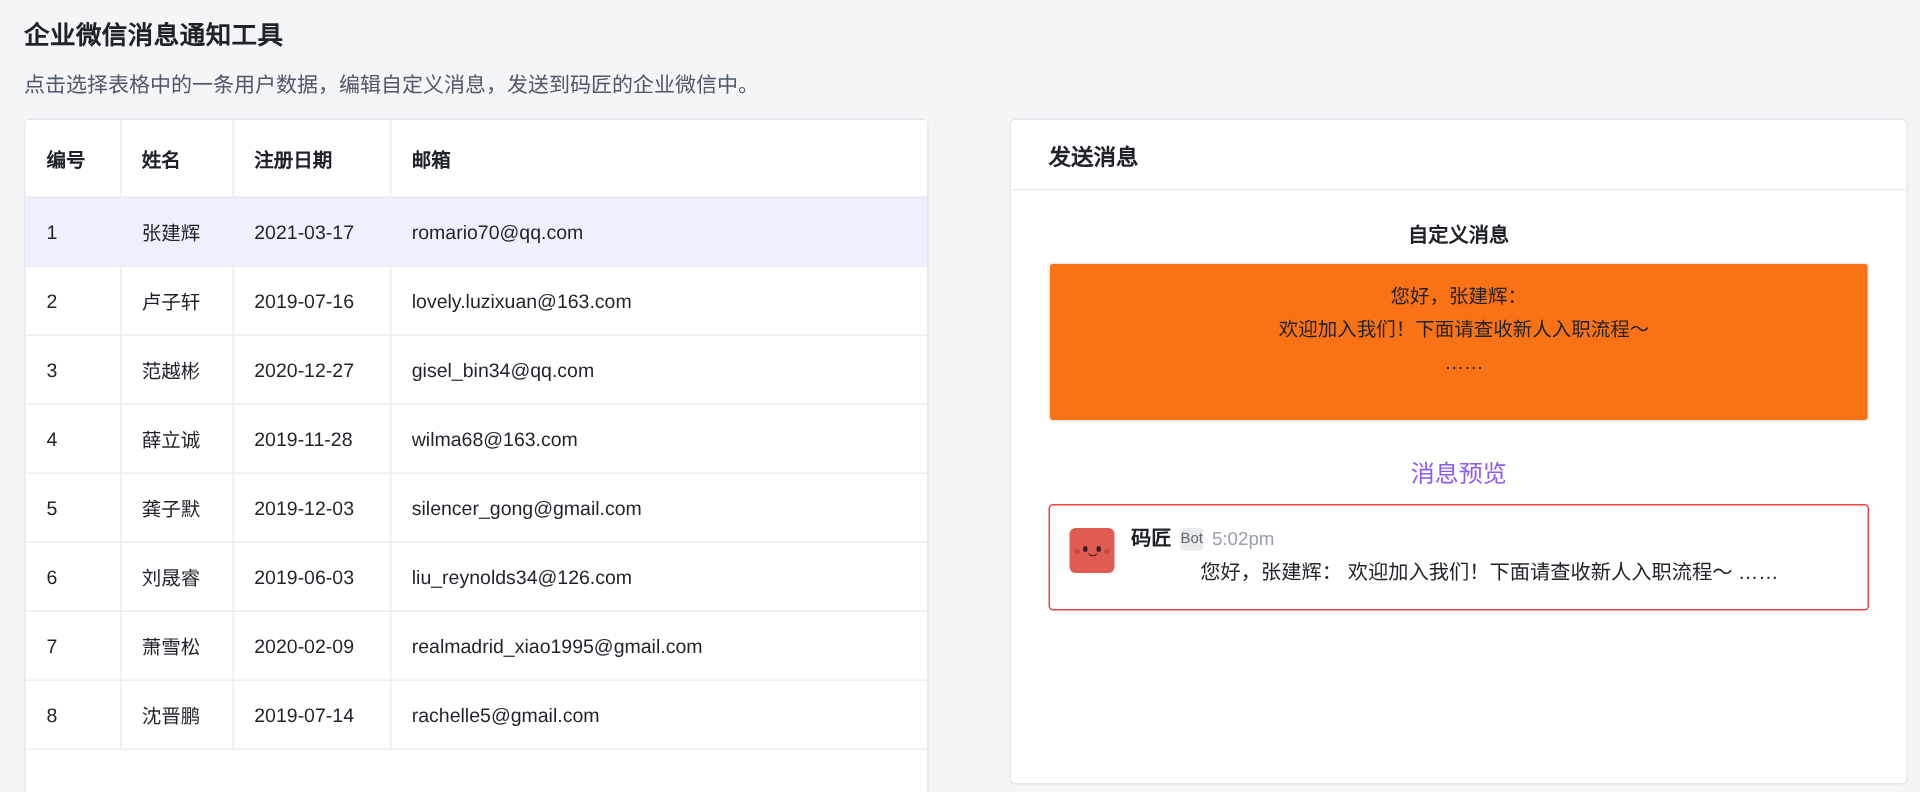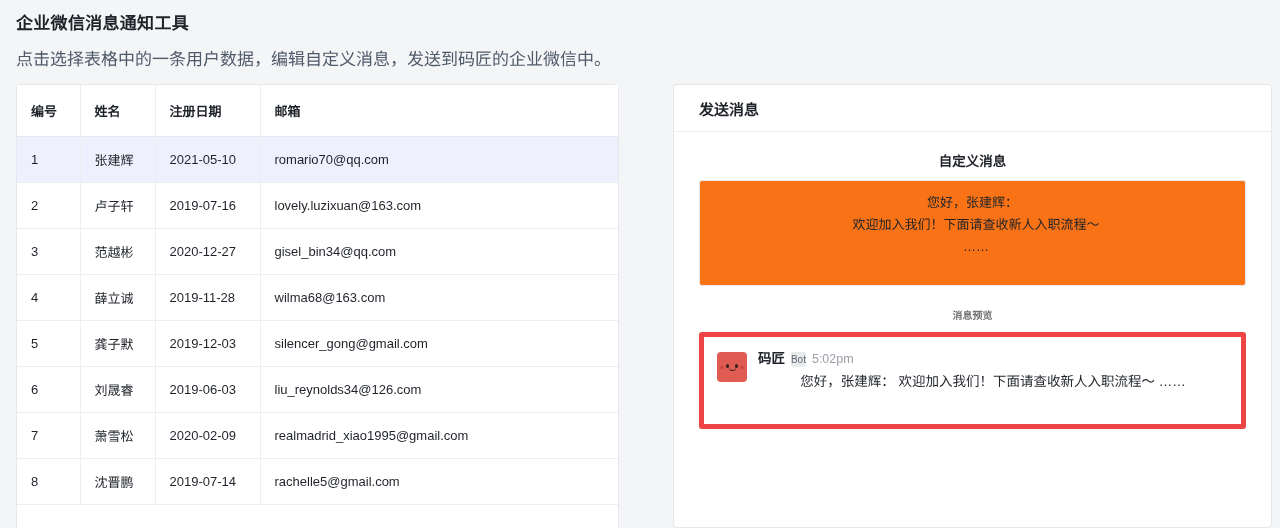--- a/index.html
+++ b/index.html
@@ -13,21 +13,21 @@
   }
   .page { width: 1280px; height: 528px; position: relative; padding: 0 8px; }
 
   
   .page-title {
     font-size: 17px; font-weight: bold; color: #1f2329;
     letter-spacing: .3px;
     padding: 9px 0 0 8px;
   }
   .page-sub {
-    font-size: 17px; color: #4e5969;
+    font-size: 14px; color: #4e5969;
     padding: 11px 0 0 8px;
   }
 
   
   .cols { display: flex; gap: 14px; padding: 14px 0 0 8px; align-items: flex-start; }
   .panel {
     background: #ffffff;
     border: 1px solid #e6e8eb;
     border-radius: 4px;
     box-shadow: 0 1px 1px rgba(0,0,0,.015);
@@ -84,24 +84,24 @@
   }
   .send-body { padding: 18px 25px 0 25px; flex: 1; display: flex; flex-direction: column; text-align: center; }
   .section-label { font-size: 13.5px; font-weight: bold; color: #1f2329; margin-bottom: 10px; }
   .textarea-box {
     border: 1px solid #e6e8eb; border-radius: 3px;
     height: 106px; padding: 11px 13px;
     font-size: 13px; color: #1f2329; line-height: 22px;
     white-space: pre-wrap; overflow: hidden;
     background: #f97316;
   }
-  .preview-label { font-size: 10px; font-weight: bold; color: #737373; margin: 21px 0 10px 0; }
+  .preview-label { font-size: 16px; font-weight: normal; color: #8b5cf6; margin: 21px 0 10px 0; }
   .preview-box {
-    border: 5px solid #ef4444; border-radius: 3px;
-    height: 97px; padding: 13px 13px 0 13px;
+    border: 1px solid #ef4444; border-radius: 3px;
+    height: 71px; padding: 13px 13px 0 13px;
     display: flex; gap: 11px;
   }
   .avatar {
     width: 30px; height: 30px; flex: 0 0 30px; border-radius: 4px;
     background: #e05b52; position: relative; margin-top: 2px;
   }
   .avatar .eye { position: absolute; width: 3px; height: 4px; background: #3b2320; border-radius: 2px; top: 12px; }
   .avatar .eye.l { left: 9px; }
   .avatar .eye.r { left: 18px; }
   .avatar .smile {
@@ -153,21 +153,21 @@
             <th>编号</th>
             <th>姓名</th>
             <th>注册日期</th>
             <th>邮箱</th>
           </tr>
         </thead>
         <tbody id="table-body">
             <tr class="selected">
               <td>1</td>
               <td>张建辉</td>
-              <td>2021-05-10</td>
+              <td>2021-03-17</td>
               <td>romario70@qq.com</td>
             </tr>
             <tr class="">
               <td>2</td>
               <td>卢子轩</td>
               <td>2019-07-16</td>
               <td>lovely.luzixuan@163.com</td>
             </tr>
             <tr class="">
               <td>3</td>

